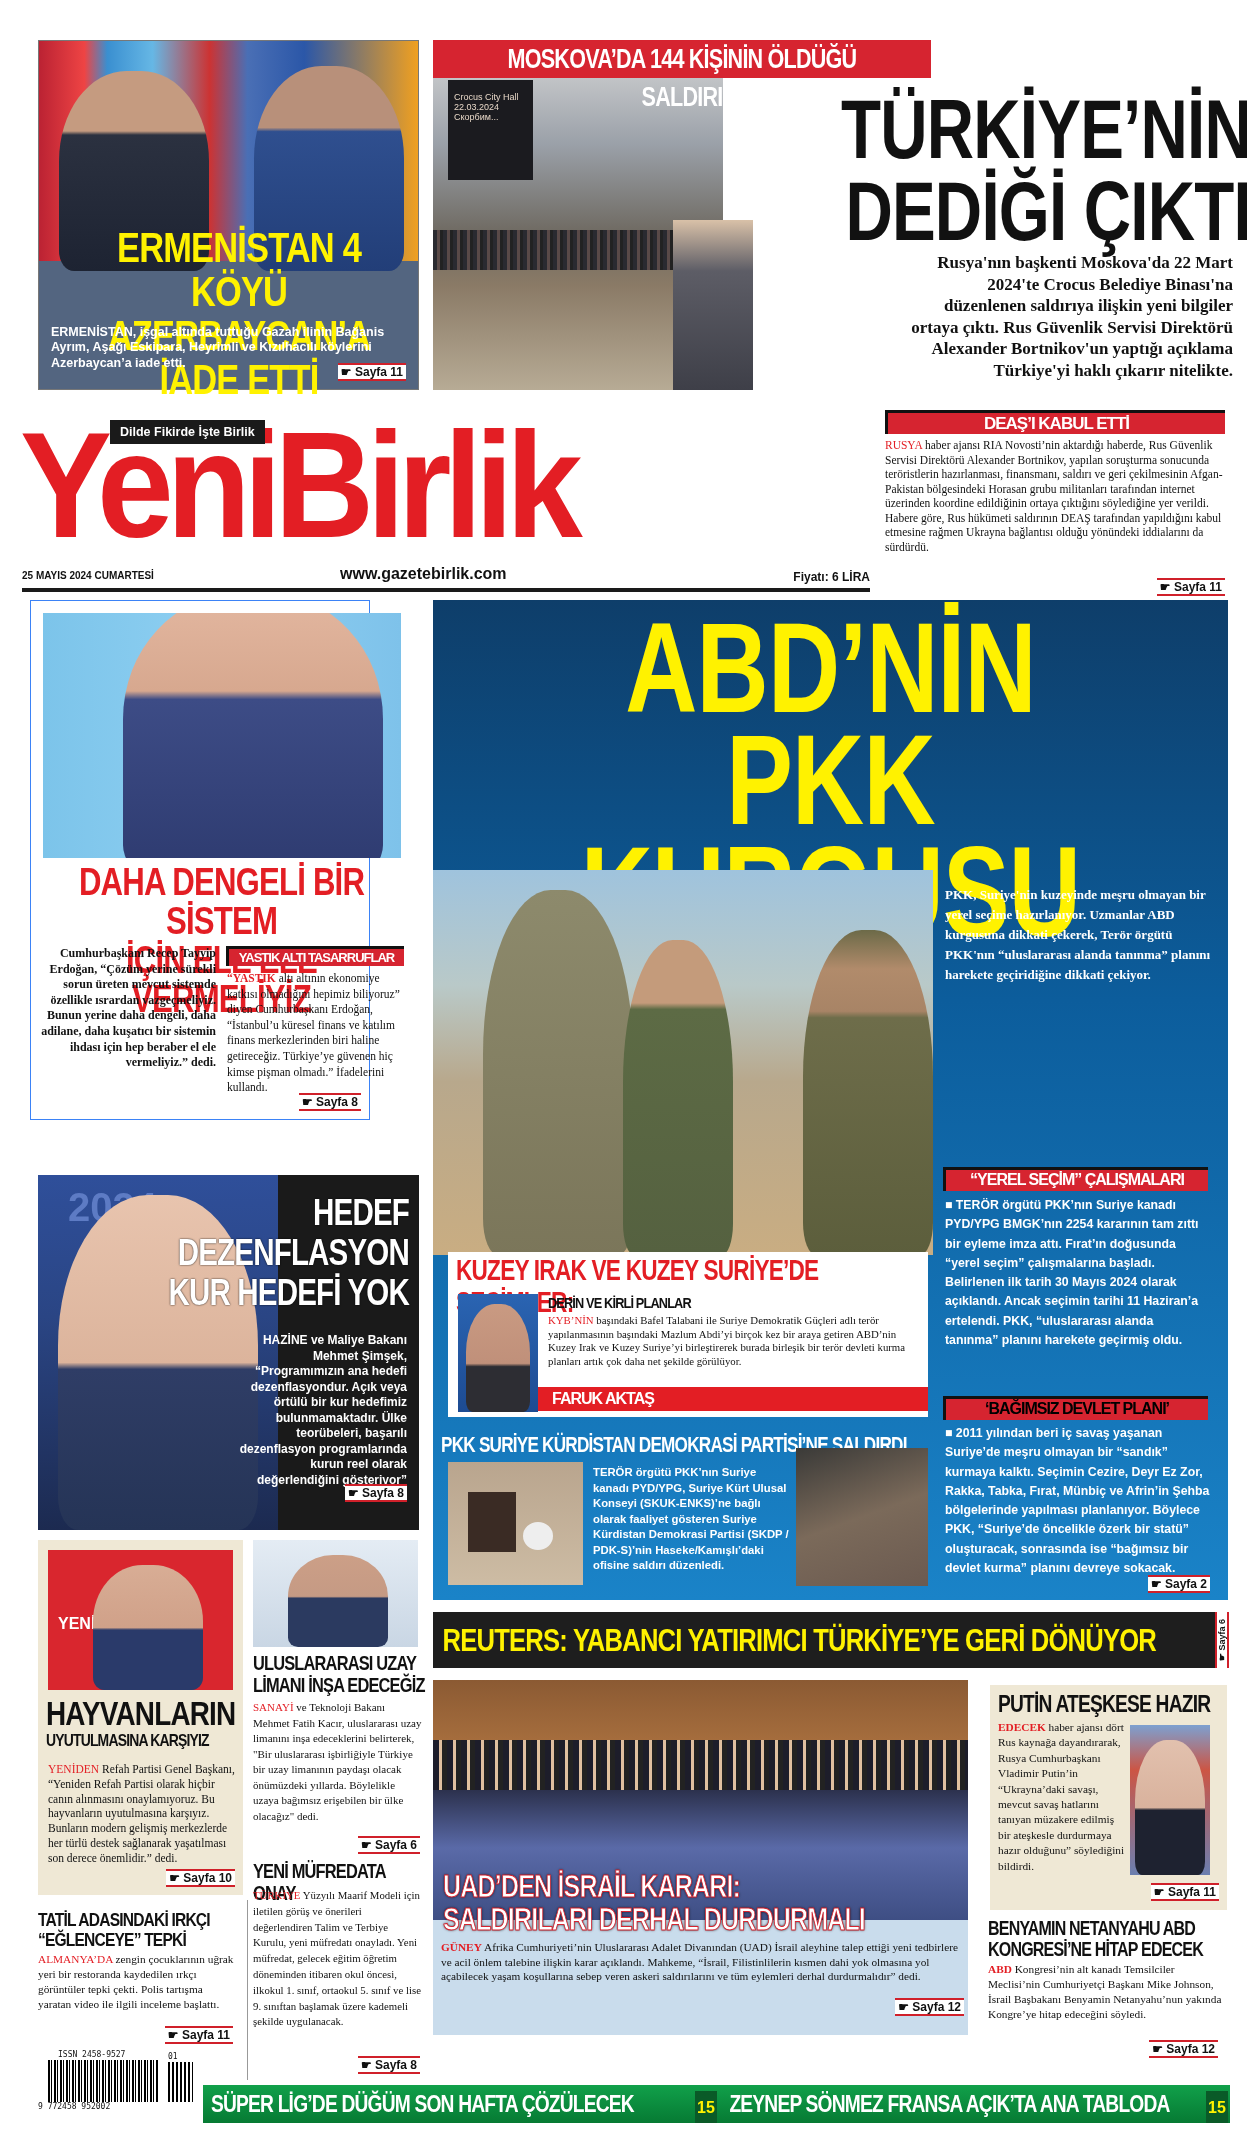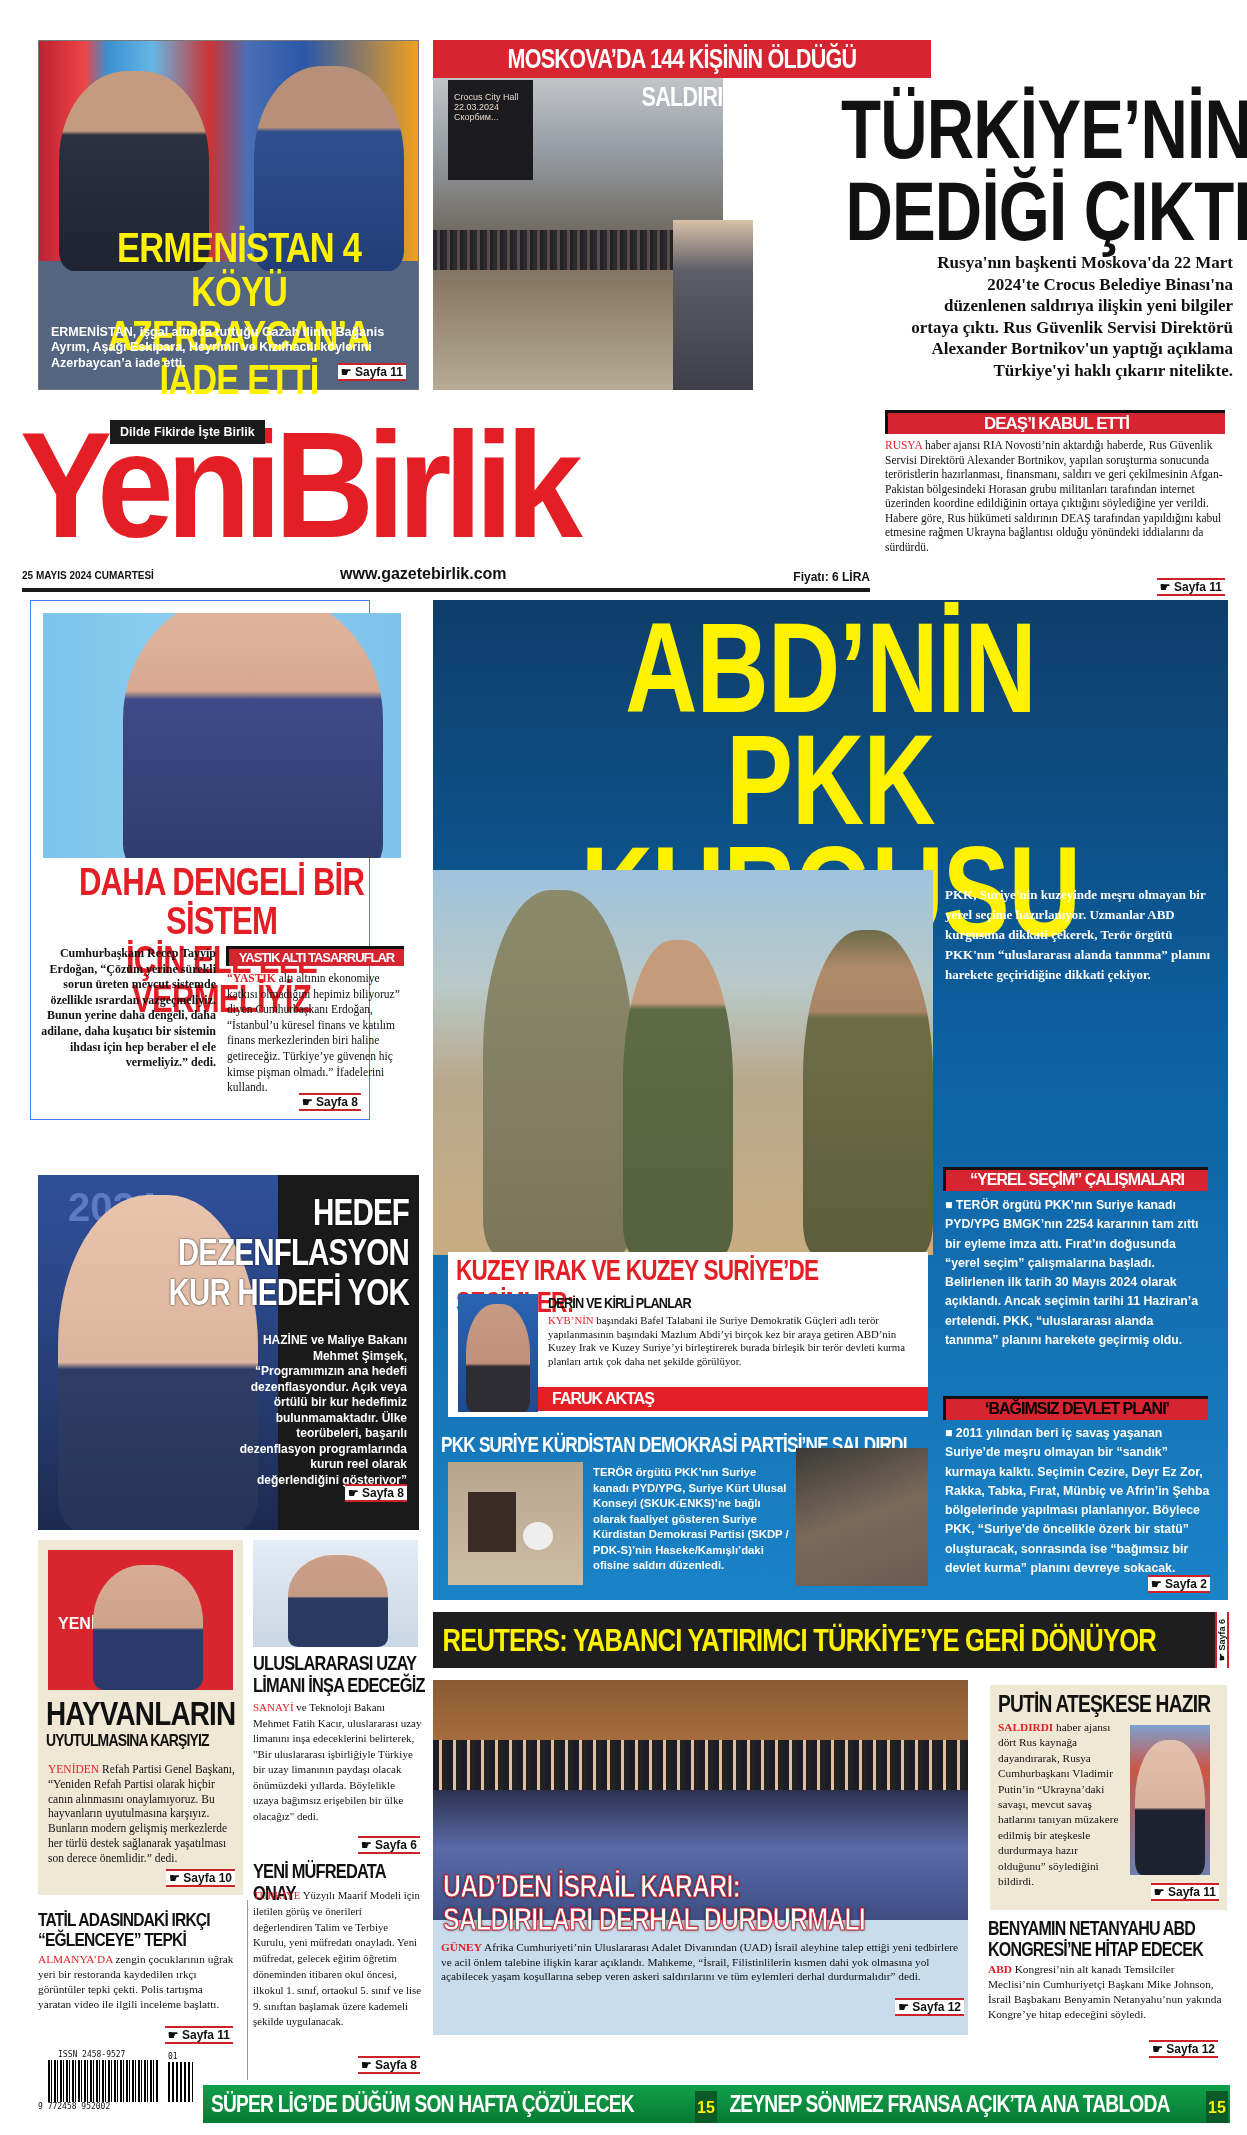--- a/index.html
+++ b/index.html
@@ -217,21 +217,21 @@
   <div class="abs cond" style="left:10px;top:190px;width:650px;font-size:32px;line-height:33px;color:#fff;transform:scaleX(.78);transform-origin:left top;text-shadow:0 0 3px #000;-webkit-text-stroke:1px #d62430">
     <div>UAD’DEN İSRAİL KARARI:</div>
     <div>SALDIRILARI DERHAL DURDURMALI</div>
   </div>
   <p class="abs serif" style="left:8px;top:260px;width:520px;font-size:11.3px;line-height:14.7px"><span class="red" style="font-weight:700">GÜNEY</span><span> Afrika Cumhuriyeti’nin Uluslararası Adalet Divanından (UAD) İsrail aleyhine talep ettiği yeni tedbirlere ve acil önlem talebine ilişkin karar açıklandı. Mahkeme, “İsrail, Filistinlilerin kısmen dahi yok olmasına yol açabilecek yaşam koşullarına sebep veren askeri saldırılarını ve tüm eylemleri derhal durdurmalıdır” dedi.</span></p>
   <span class="sayfa abs" style="right:4px;top:318px">☛ Sayfa 12</span>
 </div>
 
 <div id="putin" class="abs">
   <div class="abs cond" style="left:8px;top:5px;width:280px;font-size:24px;line-height:28px;transform:scaleX(.8);transform-origin:left top">PUTİN ATEŞKESE HAZIR</div>
-  <p class="abs serif" style="left:8px;top:35px;width:130px;font-size:11.3px;line-height:15.4px"><span class="red" style="font-weight:700">SALDIRDI</span><span> haber ajansı dört Rus kaynağa dayandırarak, Rusya Cumhurbaşkanı Vladimir Putin’in “Ukrayna’daki savaşı, mevcut savaş hatlarını tanıyan müzakere edilmiş bir ateşkesle durdurmaya hazır olduğunu” söylediğini bildirdi.</span></p>
+  <p class="abs serif" style="left:8px;top:35px;width:130px;font-size:11.3px;line-height:15.4px"><span class="red" style="font-weight:700">EDECEK</span><span> haber ajansı dört Rus kaynağa dayandırarak, Rusya Cumhurbaşkanı Vladimir Putin’in “Ukrayna’daki savaşı, mevcut savaş hatlarını tanıyan müzakere edilmiş bir ateşkesle durdurmaya hazır olduğunu” söylediğini bildirdi.</span></p>
   <div class="abs photo" style="left:140px;top:40px;width:80px;height:150px;background:linear-gradient(180deg,#7da0d0,#c54 30%,#6b7fb0)">
     <div class="person" style="left:5px;top:15px;width:70px;height:135px;background:linear-gradient(180deg,#e2c1ae 0,#d9b29d 50%,#1e2230 52%)"></div>
   </div>
   <span class="sayfa abs" style="right:8px;top:198px">☛ Sayfa 11</span>
 </div>
 
 <div class="abs" style="left:988px;top:1918px;width:240px;height:150px">
   <div class="cond" style="font-size:20px;line-height:21px;width:300px;transform:scaleX(.8);transform-origin:left top">
     <div>BENYAMIN NETANYAHU ABD</div>
     <div>KONGRESİ’NE HİTAP EDECEK</div>

